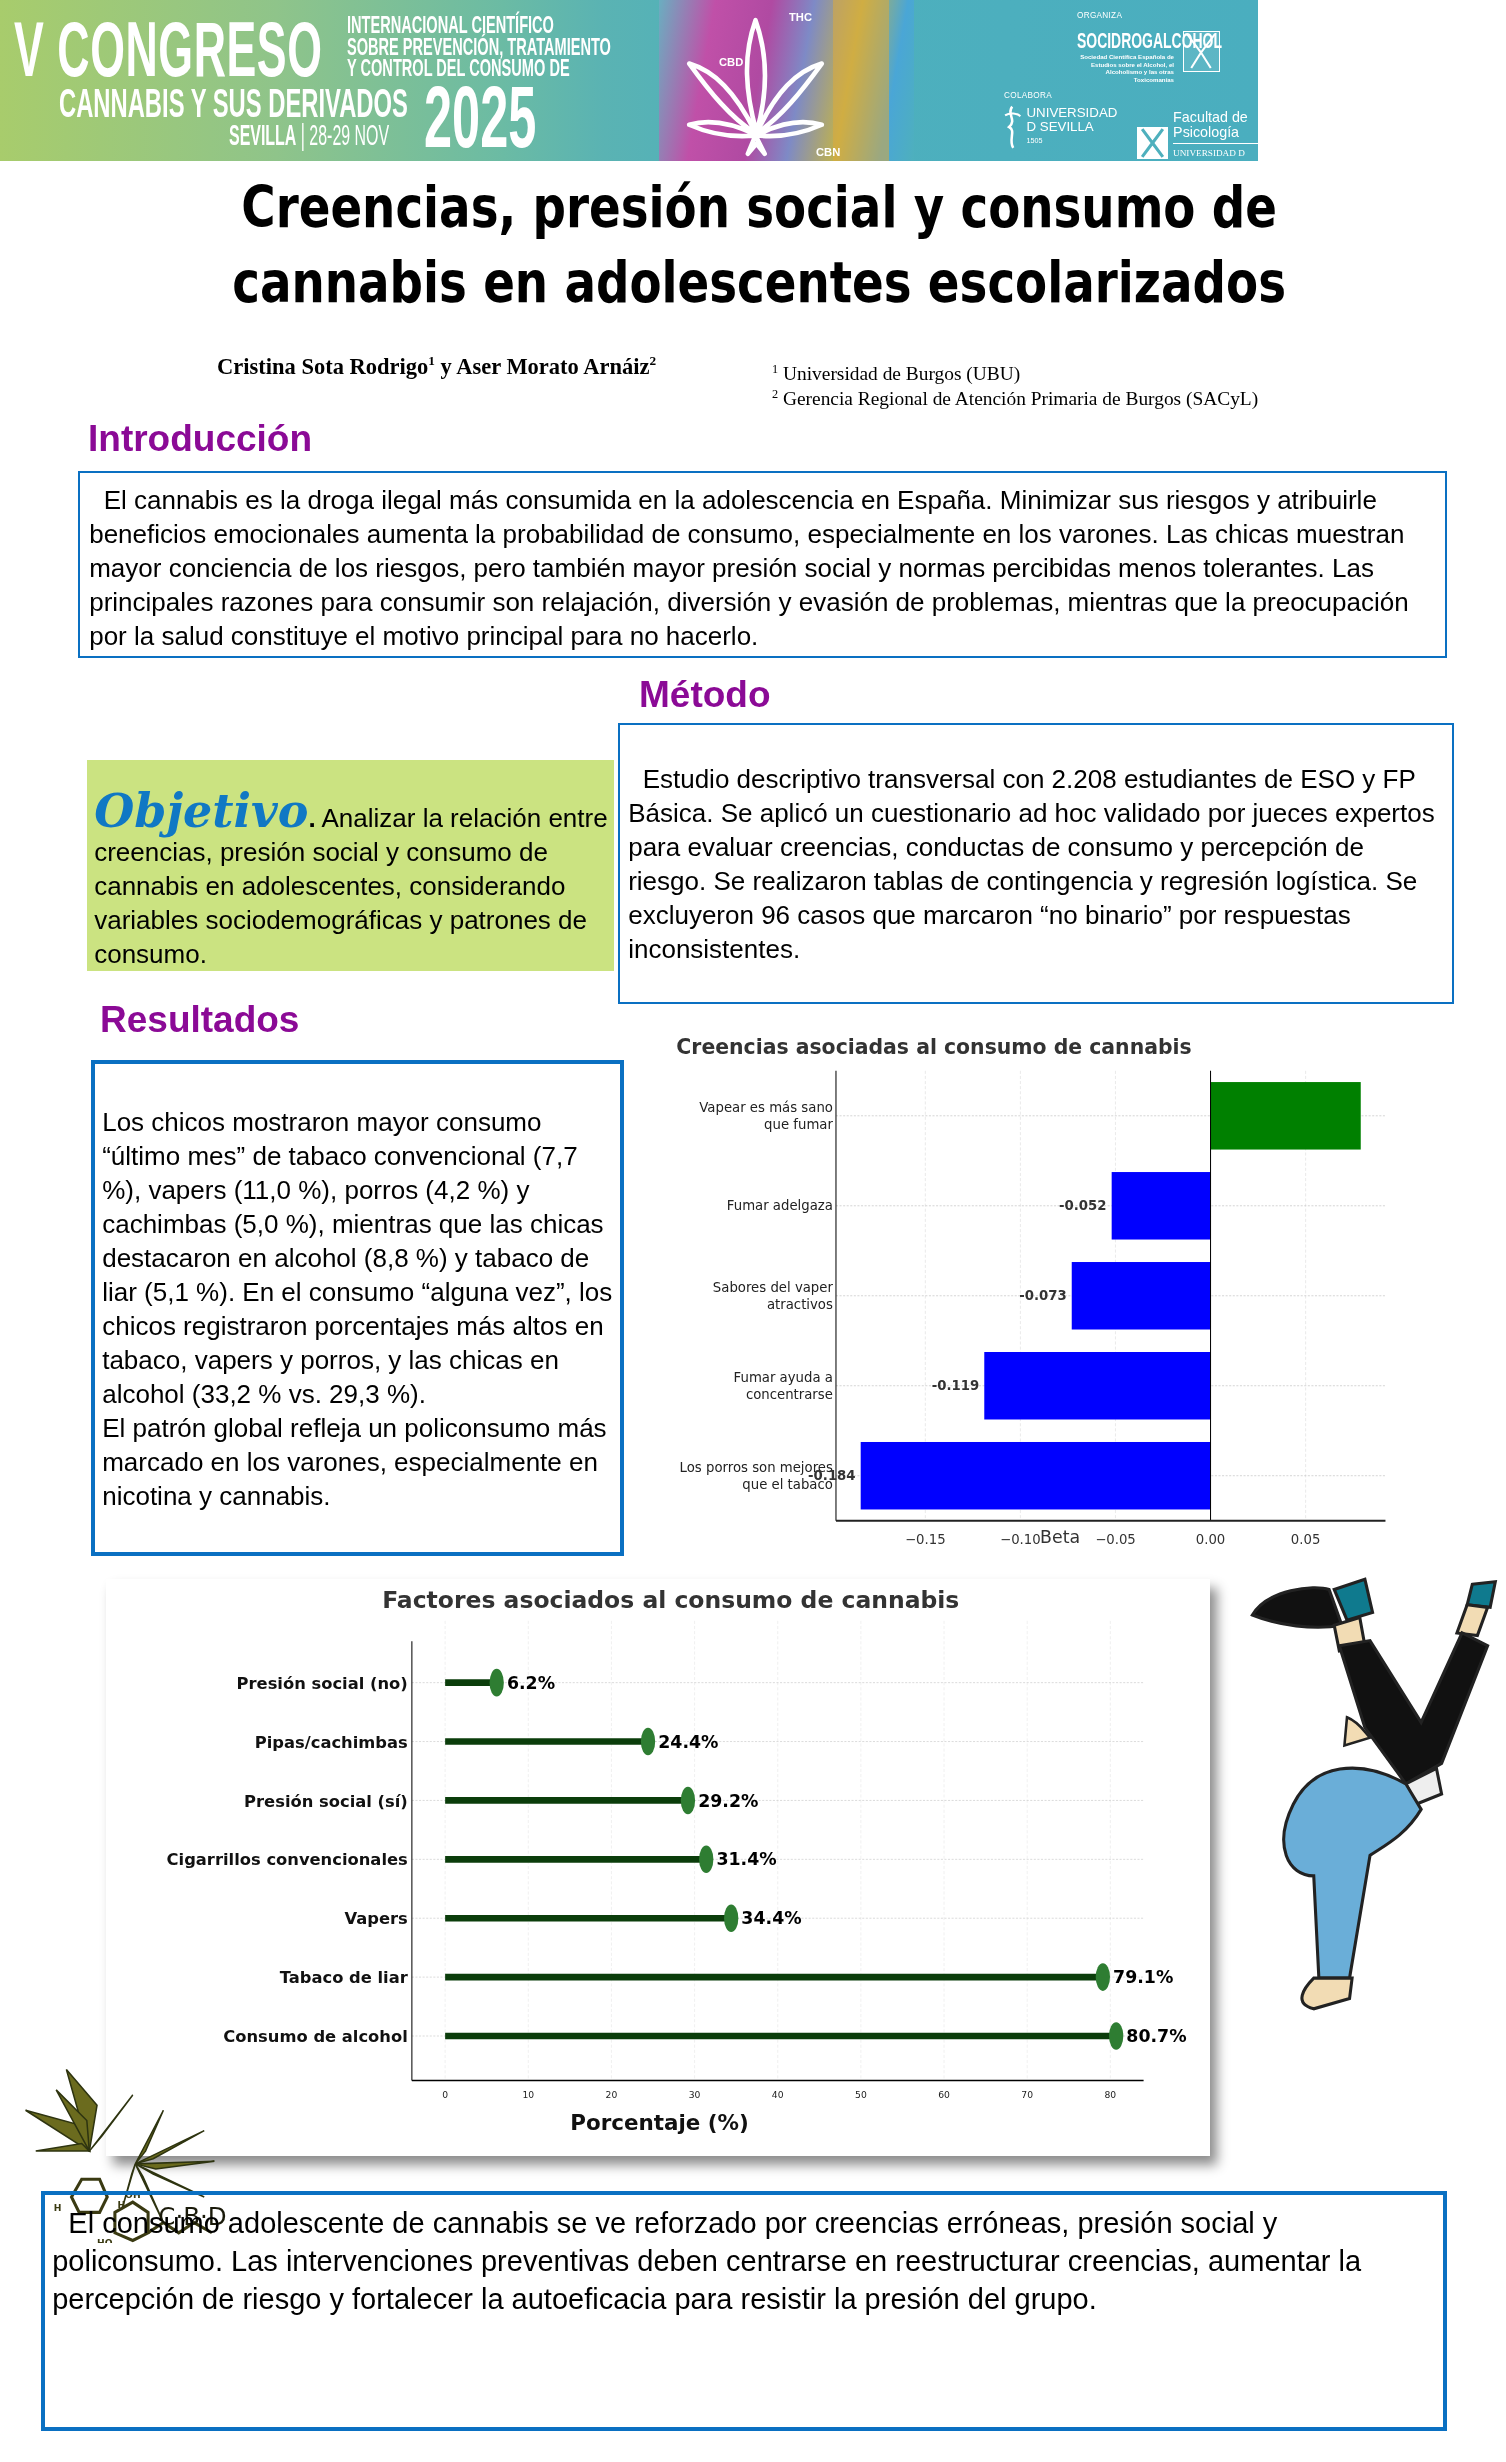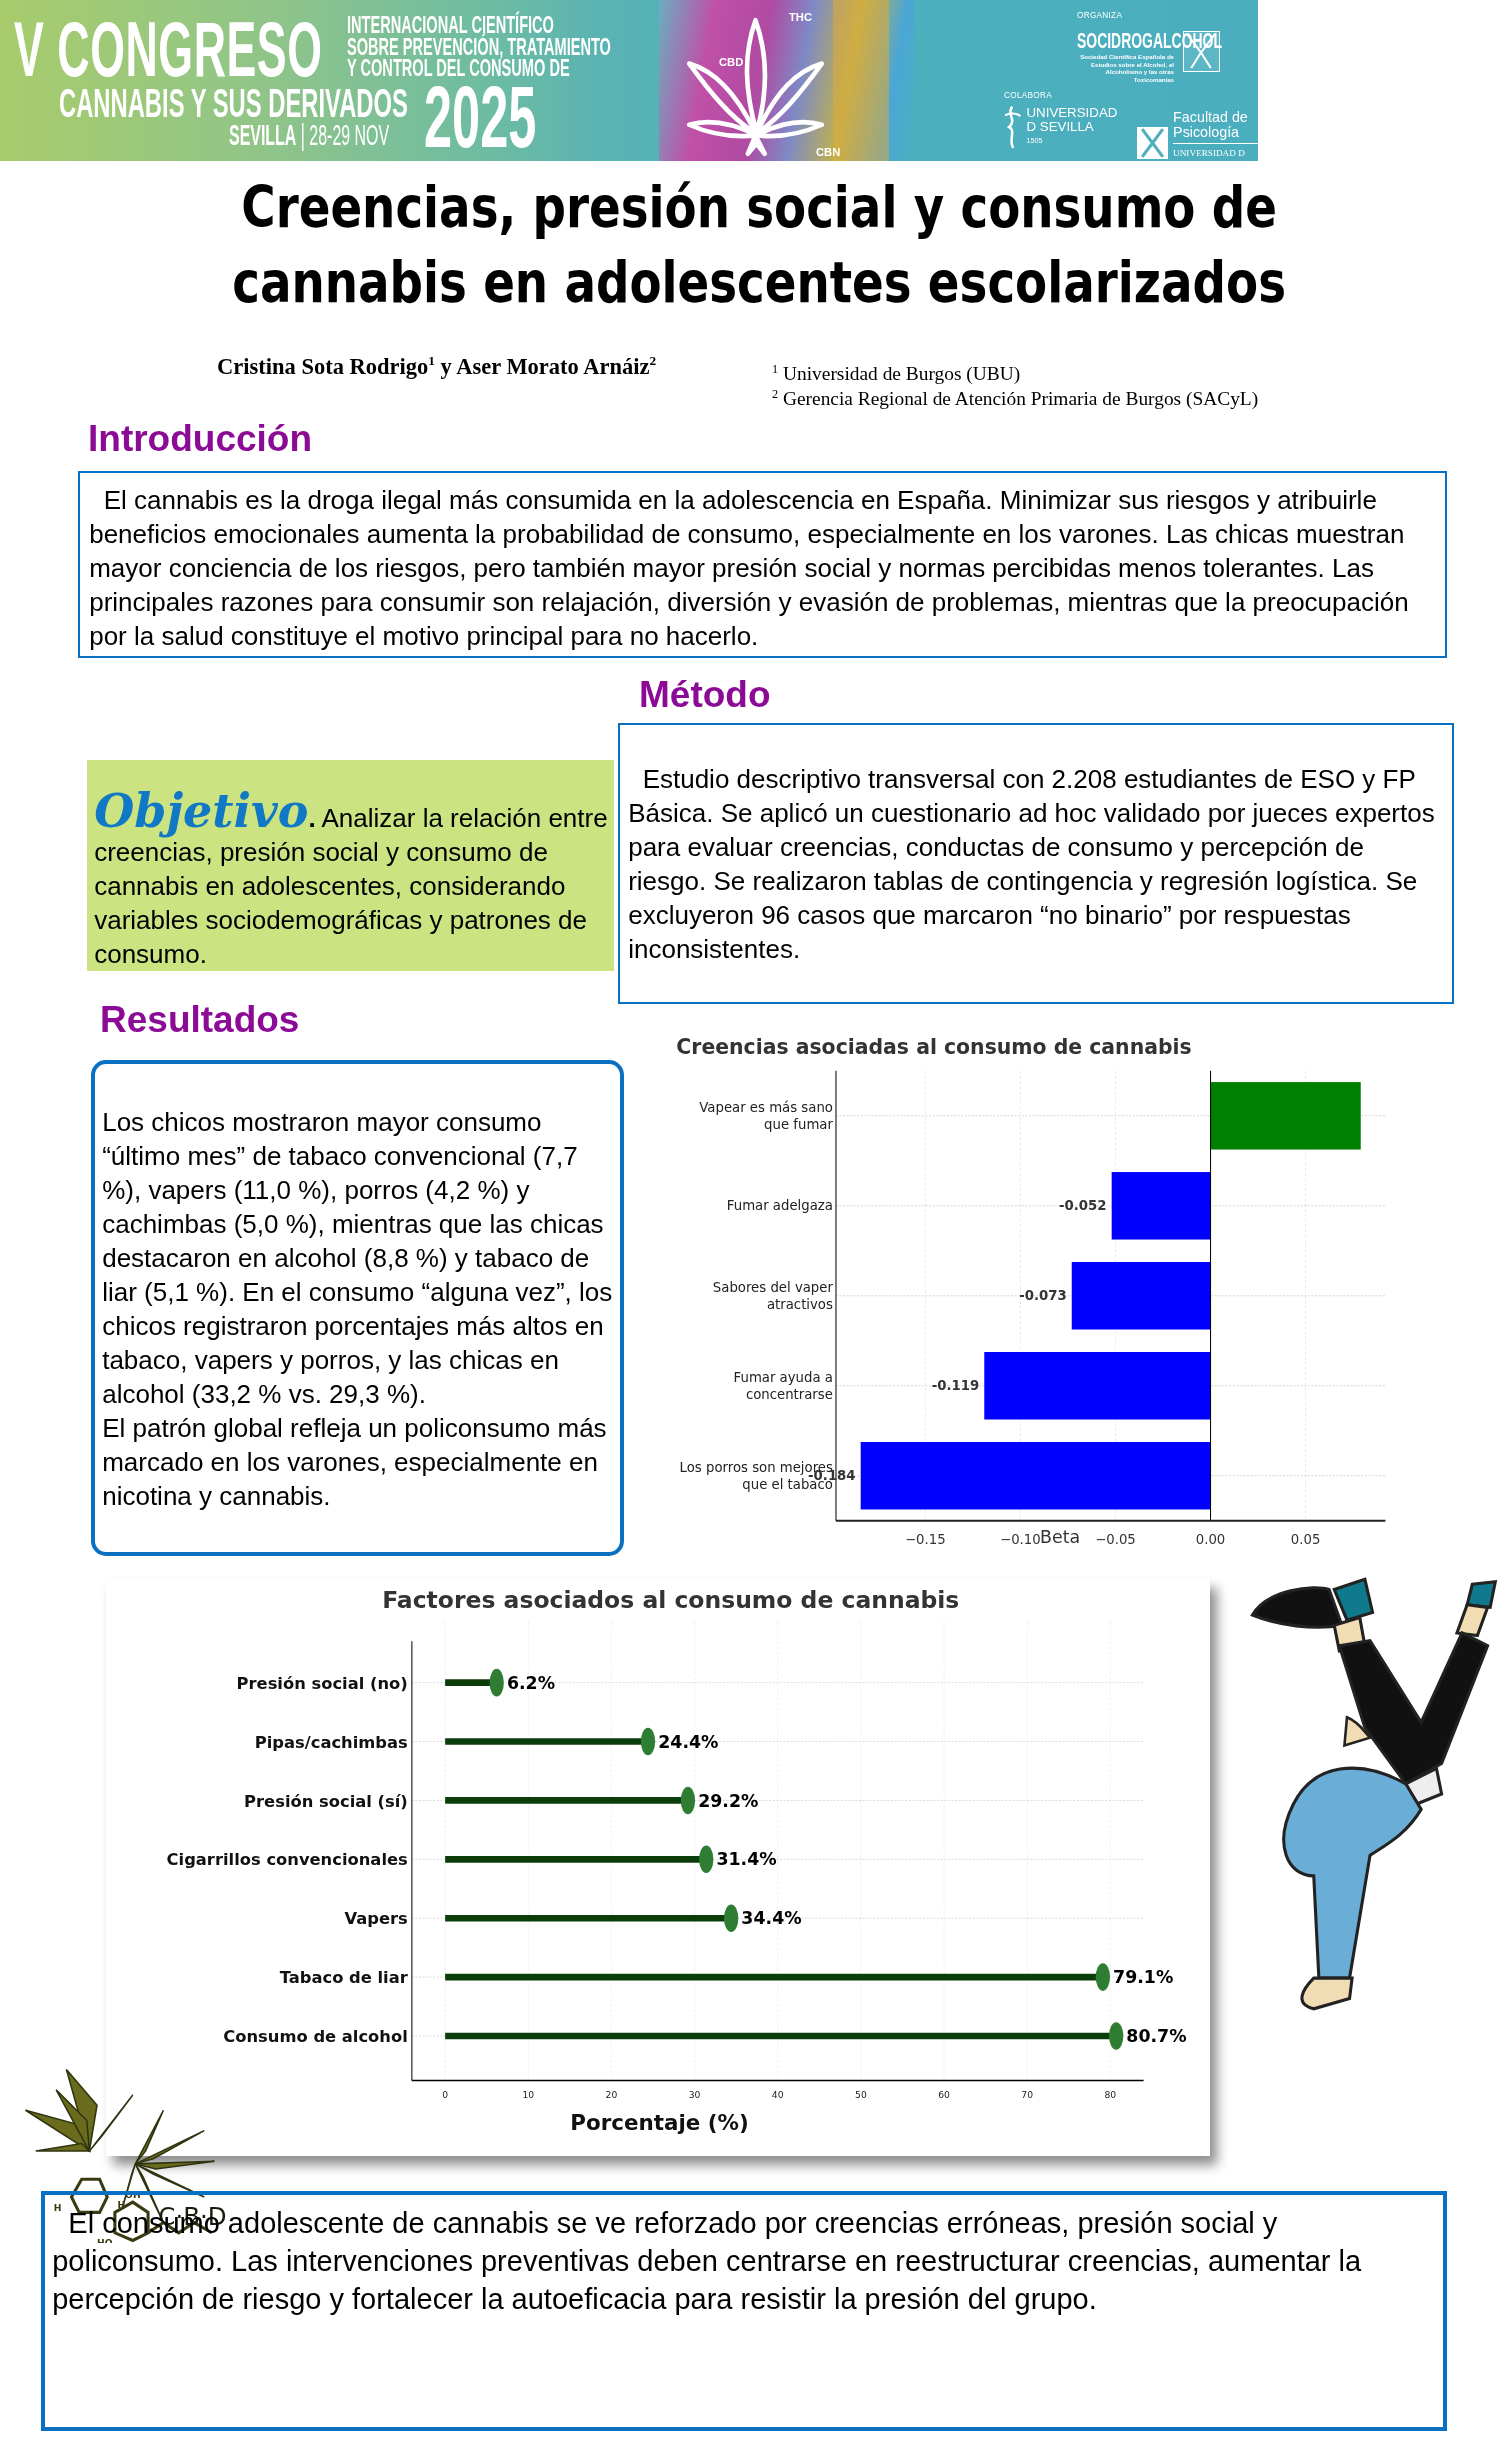--- a/index.html
+++ b/index.html
@@ -187,21 +187,21 @@
   <p>
     <span class="obj-title">Objetivo</span><b>.</b><span> Analizar la relación entre creencias, presión social y consumo de cannabis en adolescentes, considerando variables sociodemográficas y patrones de consumo.</span>
   </p>
 </div>
 
 <div id="met-box" class="abs box-thin body-text">
   <p>&nbsp;&nbsp;Estudio descriptivo transversal con 2.208 estudiantes de ESO y FP Básica. Se aplicó un cuestionario ad hoc validado por jueces expertos para evaluar creencias, conductas de consumo y percepción de riesgo. Se realizaron tablas de contingencia y regresión logística. Se excluyeron 96 casos que marcaron “no binario” por respuestas inconsistentes.</p>
 </div>
 
 <div class="abs sec" style="left:100px; top:999px;">Resultados</div>
-<div id="res-box" class="abs box-thin" style="border-width:4.1px;border-radius:15px;">
+<div id="res-box" class="abs box-thin" style="border-width:4.1px;">
   <p class="body-text">Los chicos mostraron mayor consumo “último mes” de tabaco convencional (7,7 %), vapers (11,0 %), porros (4,2 %) y cachimbas (5,0 %), mientras que las chicas destacaron en alcohol (8,8 %) y tabaco de liar (5,1 %). En el consumo “alguna vez”, los chicos registraron porcentajes más altos en tabaco, vapers y porros, y las chicas en alcohol (33,2 % vs. 29,3 %).</p>
   <p class="body-text">El patrón global refleja un policonsumo más marcado en los varones, especialmente en nicotina y cannabis.</p>
 </div>
 
 <svg id="beta-chart" class="abs chart-font" width="797" height="526" viewBox="0 0 1560 1030">
   <text id="beta-title" x="548" y="44" text-anchor="middle" font-size="40" font-weight="700" fill="#333">Creencias asociadas al consumo de cannabis</text>
   <g id="beta-grid">
       <line x1="530.9896193771626" y1="76" x2="530.9896193771626" y2="957" stroke="#e4e4e4" stroke-width="1.5" stroke-dasharray="6 4"></line>
       <line x1="717.1487889273355" y1="76" x2="717.1487889273355" y2="957" stroke="#e4e4e4" stroke-width="1.5" stroke-dasharray="6 4"></line>
       <line x1="903.3079584775087" y1="76" x2="903.3079584775087" y2="957" stroke="#e4e4e4" stroke-width="1.5" stroke-dasharray="6 4"></line>

